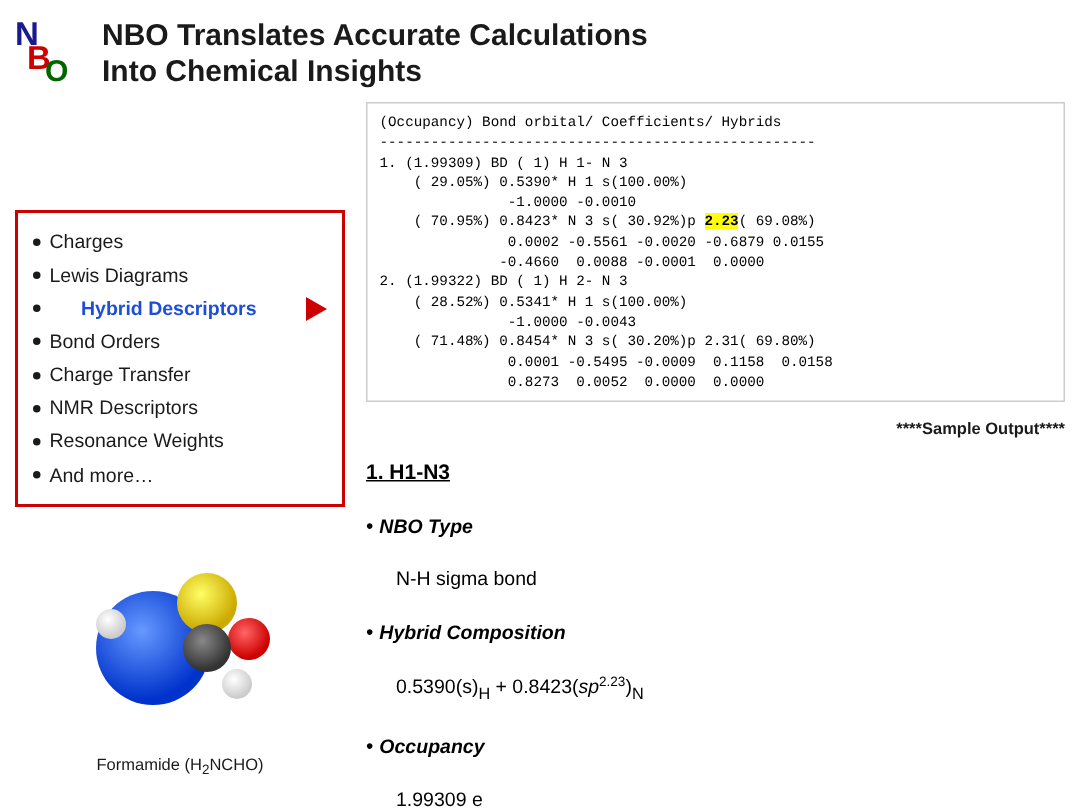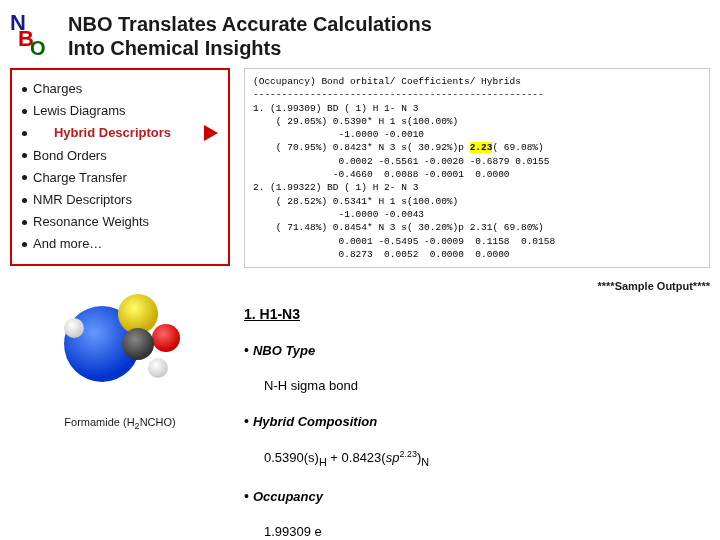--- a/index.html
+++ b/index.html
@@ -63,21 +63,22 @@
       gap: 14px;
       height: calc(540px - 80px);
     }
 
     
     .left-panel {
       width: 220px;
       flex-shrink: 0;
       display: flex;
       flex-direction: column;
-      gap: 10px;
+      gap: 26px;
+      justify-content: flex-end;
     }
 
     
     .bullet-list-box {
       border: 2px solid #cc0000;
       padding: 8px 10px;
       background: #fff;
     }
     .bullet-item {
       display: flex;
@@ -90,21 +91,21 @@
     }
     .bullet-dot {
       width: 5px;
       height: 5px;
       background: #1a1a1a;
       border-radius: 50%;
       flex-shrink: 0;
     }
     .bullet-item.bold-item .bullet-label {
       font-weight: bold;
-      color: #b91c1c;
+      color: #1d4ed8;
     }
 
     
     .molecule-area {
       display: flex;
       flex-direction: column;
       align-items: center;
       margin-top: 10px;
     }
     .molecule-svg {

